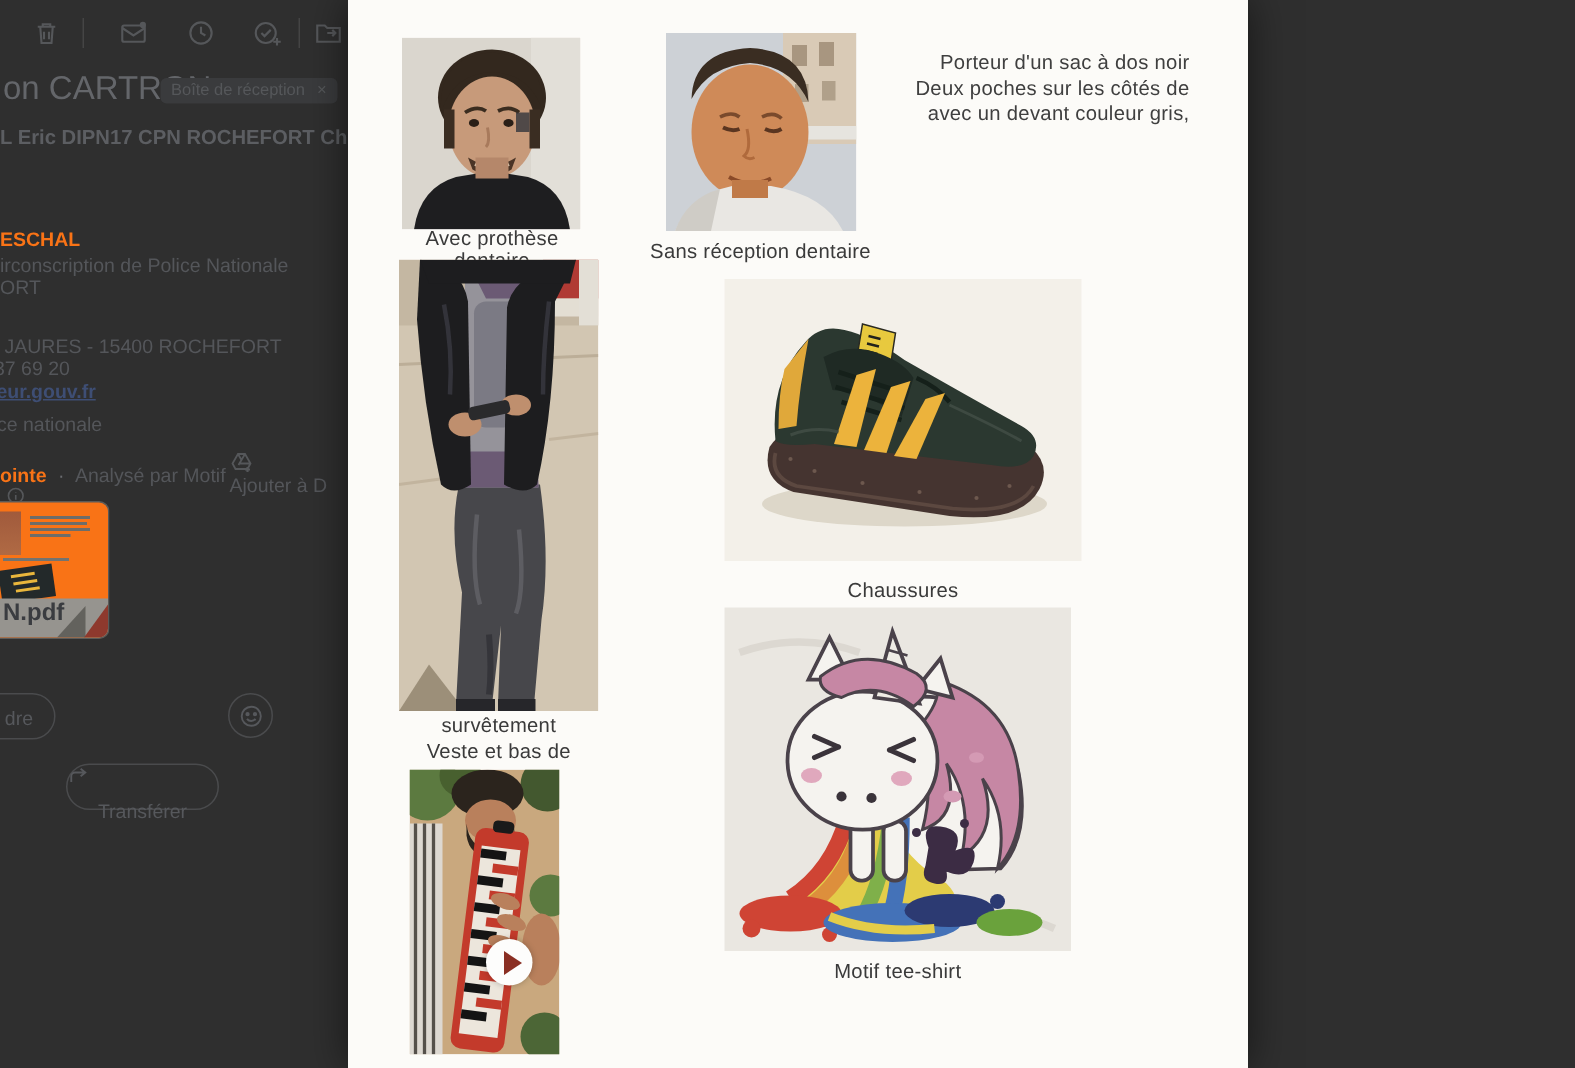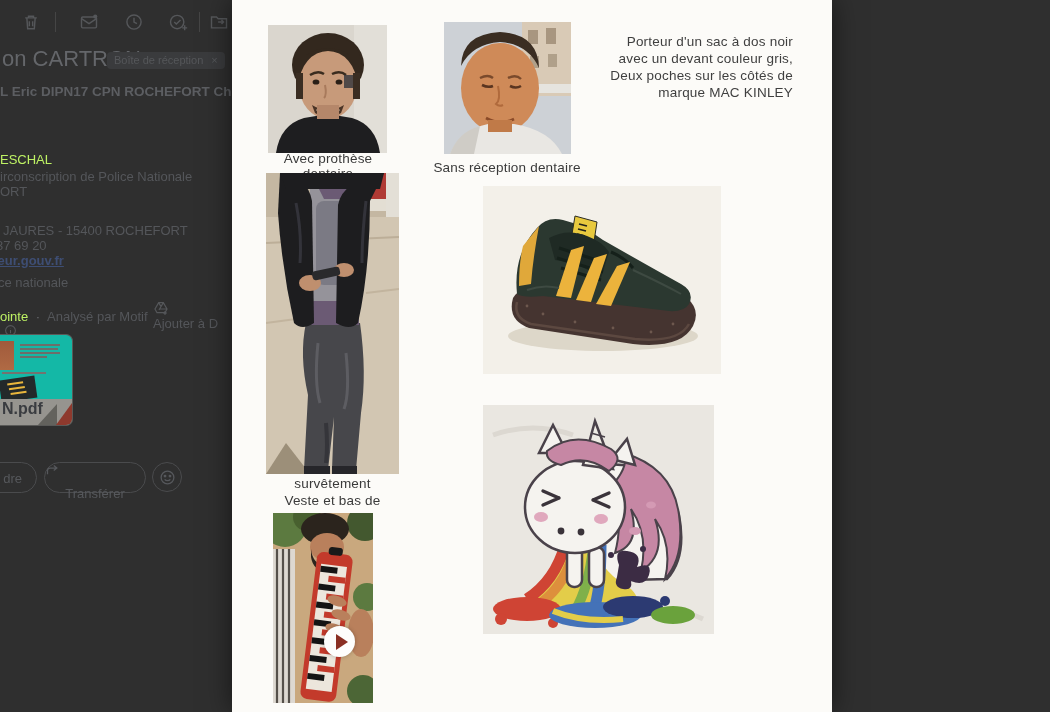--- a/index.html
+++ b/index.html
@@ -8,26 +8,26 @@
   .abs{position:absolute;}
   
   .gm-icon{position:absolute;top:12px;width:20px;height:20px;color:#55575a;}
   .gm-sep{position:absolute;top:12px;width:1px;height:20px;background:#454545;}
   .gm-title{position:absolute;left:2px;top:46px;font-size:22px;color:#64666a;white-space:nowrap;}
   .gm-badge{position:absolute;left:107px;top:52px;height:17px;line-height:17px;
             background:#3a3b3d;border-radius:4px;padding:0 7px;font-size:11px;color:#55575a;white-space:nowrap;}
   .gm-sender{position:absolute;left:0;top:84px;font-size:13.5px;font-weight:bold;color:#5c5e62;white-space:nowrap;}
   .gm-sender small{font-weight:normal;font-size:12px;color:#4d4f53;}
   .gm-line{position:absolute;font-size:13px;color:#54565a;white-space:nowrap;}
-  .gm-bold{font-weight:normal;color:#bef264;}
+  .gm-bold{font-weight:bold;color:#f97316;}
   .gm-link{color:#3e4e74;font-weight:bold;text-decoration:underline;}
   .pillbtn{position:absolute;top:462px;height:31px;line-height:31px;border:1px solid #4a4b4d;
            border-radius:17px;font-size:13px;color:#56585c;box-sizing:border-box;white-space:nowrap;}
   
-  .chip{position:absolute;left:0;top:334px;width:72px;height:90px;background:#14b8a6;
+  .chip{position:absolute;left:0;top:334px;width:72px;height:90px;background:#f97316;
         border:1px solid #5a5a58;border-left:none;border-radius:0 7px 7px 0;overflow:hidden;}
   .chip-strip{position:absolute;left:0;top:64px;width:72px;height:26px;background:#96948f;}
   .chip-name{position:absolute;left:2px;top:65px;font-size:16px;font-weight:bold;color:#3a3c40;}
   .tri-gray{position:absolute;left:38px;top:69px;width:0;height:0;
             border-left:19px solid transparent;border-bottom:21px solid #63625d;}
   .tri-red{position:absolute;left:56px;top:68px;width:0;height:0;
            border-left:16px solid transparent;border-bottom:22px solid #8e392d;}
   .mini-line{position:absolute;height:2px;background:#6e6d69;}
   
   #page{position:absolute;left:232px;top:0;width:600px;height:712px;background:#fcfbf8;
@@ -125,21 +125,21 @@
       </div>
       <div class="chip-strip"></div>
       <div class="tri-gray"></div>
       <div class="tri-red"></div>
       <div class="chip-name">N.pdf</div>
     </div>
 
     <div class="pillbtn" style="left:-70px;width:107px;text-align:right;padding-right:14px;">
       <span>dre</span>
     </div>
-    <div class="pillbtn" style="left:44px;width:102px;text-align:center;">
+    <div class="pillbtn" style="left:44px;width:102px;text-align:center;margin-top:47px;">
       <svg style="width:15px;height:15px;vertical-align:-3px;margin-right:7px;color:#56585c" viewBox="0 0 24 24" fill="none" stroke="currentColor" stroke-width="2">
           <path d="M4 18v-6a4 4 0 014-4h10M14 4l5 4-5 4"></path>
         </svg><span>Transférer</span>
     </div>
     <div class="pillbtn" style="left:152px;width:30px;height:30px;border-radius:50%;">
       <svg style="width:17px;height:17px;margin:6px;color:#56585c" viewBox="0 0 24 24" fill="none" stroke="currentColor" stroke-width="1.8">
           <circle cx="12" cy="12" r="9"></circle>
           <circle cx="8.5" cy="10" r="1.1" fill="currentColor"></circle>
           <circle cx="15.5" cy="10" r="1.1" fill="currentColor"></circle>
           <path d="M8 14.5c1 1.4 2.4 2 4 2s3-.6 4-2"></path>
@@ -194,23 +194,22 @@
         <path d="M42,96 q14,8 28,1" stroke="#8a4a28" stroke-width="2.6" fill="none"></path>
         <path d="M6,132 Q16,108 44,102 L70,102 Q106,108 118,132 Z" fill="#e9e7e3"></path>
         <path d="M6,132 Q14,110 36,104 L30,132 Z" fill="#cfccc6"></path>
         <rect x="44" y="98" width="24" height="12" fill="#c07a48"></rect>
       </svg>
     </div>
     <div class="cap" style="left:200px;top:160px;width:150px;">Sans réception dentaire</div>
 
     <div class="note" style="left:371px;top:33px;width:190px;text-align:right;">
       <div>Porteur d'un sac à dos noir</div>
+      <div>Deux poches sur les côtés de</div>
       <div>avec un devant couleur gris,</div>
-      <div>Deux poches sur les côtés de</div>
-      <div>marque MAC KINLEY</div>
     </div>
 
     <div class="photo" style="left:34px;top:173px;width:133px;height:301px;">
       <svg width="133" height="301" viewBox="0 0 133 301">
         <rect width="133" height="301" fill="#d2c6b2"></rect>
         <rect width="133" height="44" fill="#c4b7a2"></rect>
         <rect x="96" width="37" height="26" fill="#b03a34"></rect>
           <rect x="96" y="26" width="37" height="12" fill="#e3ded3"></rect>
         <rect x="120" width="13" height="44" fill="#e3dfd6"></rect>
         <line x1="0" y1="70" x2="133" y2="64" stroke="#bcae98" stroke-width="2"></line>
@@ -258,20 +257,21 @@
         <path d="M66,52 Q84,42 104,50 Q120,56 126,66 L118,92 Q96,76 72,74 Z" fill="#1f2a24"></path>
         <path d="M76,62 l44,14 M74,72 l46,14 M78,82 l40,12" stroke="#15201a" stroke-width="3"></path>
         <path d="M128,66 q14,6 22,16" stroke="#15201a" stroke-width="3" fill="none"></path>
         <path d="M88,64 L101,60 L88,112 L73,110 Z" fill="#ecb33c"></path>
         <path d="M111,72 L124,68 L108,116 L93,114 Z" fill="#ecb33c"></path>
         <path d="M134,80 L147,76 L128,120 L113,118 Z" fill="#ecb33c"></path>
         <path d="M150,84 Q180,98 198,108" stroke="#3e4a42" stroke-width="2" fill="none"></path>
         <path d="M44,104 Q60,98 76,102" stroke="#3e4a42" stroke-width="2" fill="none"></path>
       </svg>
     </div>
+    <div class="cap" style="left:251px;top:386px;width:238px;">Chaussures</div>
 
     <div class="photo" style="left:251px;top:405px;width:231px;height:229px;background:#eae7e1;">
       <svg width="231" height="229" viewBox="0 0 231 229">
         <path d="M10,30 q40,-14 80,0" stroke="#dcd8d1" stroke-width="5" fill="none"></path>
         <path d="M150,210 q40,-10 70,4" stroke="#dcd8d1" stroke-width="5" fill="none"></path>
         <path d="M120,60 Q180,54 196,110 Q204,152 184,174 L110,176 Z" fill="#f5f3ef" stroke="#4a424a" stroke-width="2.5"></path>
         <path d="M86,140 Q76,178 48,196 Q90,212 150,206 Q160,196 148,184 Q120,168 110,142 Z" fill="#e3cd49"></path>
         <path d="M82,140 Q72,176 44,194" stroke="#cf4434" stroke-width="11" fill="none"></path>
         <path d="M92,142 Q84,178 58,198" stroke="#dd8f3c" stroke-width="10" fill="none"></path>
         <path d="M102,143 Q96,180 74,202" stroke="#e3cd49" stroke-width="10" fill="none"></path>
@@ -300,20 +300,21 @@
           <ellipse cx="118" cy="114" rx="7" ry="5" fill="#e0a8bd"></ellipse>
         <circle cx="78" cy="126" r="3.4" fill="#3a333a"></circle>
           <circle cx="98" cy="127" r="3.4" fill="#3a333a"></circle>
         <ellipse cx="152" cy="126" rx="6" ry="4" fill="#d49ab4"></ellipse>
           <ellipse cx="168" cy="100" rx="5" ry="3.5" fill="#d49ab4"></ellipse>
         <path d="M136,160 q-6,-16 8,-14 q16,2 10,16 q16,-6 12,8 q-4,12 -18,6 q2,10 -8,8 q-10,-2 -6,-12 Z" fill="#3c2c44"></path>
         <circle cx="128" cy="150" r="3" fill="#3c2c44"></circle>
           <circle cx="160" cy="144" r="3" fill="#3c2c44"></circle>
       </svg>
     </div>
+    <div class="cap" style="left:251px;top:640px;width:231px;">Motif tee-shirt</div>
 
     <div class="photo" style="left:41px;top:513px;width:100px;height:190px;">
       <svg width="100" height="190" viewBox="0 0 100 190">
         <rect width="100" height="190" fill="#c9a87e"></rect>
         <circle cx="12" cy="12" r="22" fill="#5c7a40"></circle>
           <circle cx="34" cy="4" r="14" fill="#48602f"></circle>
         <circle cx="92" cy="10" r="18" fill="#43582f"></circle>
           <circle cx="94" cy="84" r="14" fill="#5c7a40"></circle>
         <circle cx="90" cy="178" r="16" fill="#4c6636"></circle>
         <rect x="0" y="36" width="22" height="154" fill="#ddd8d1"></rect>

